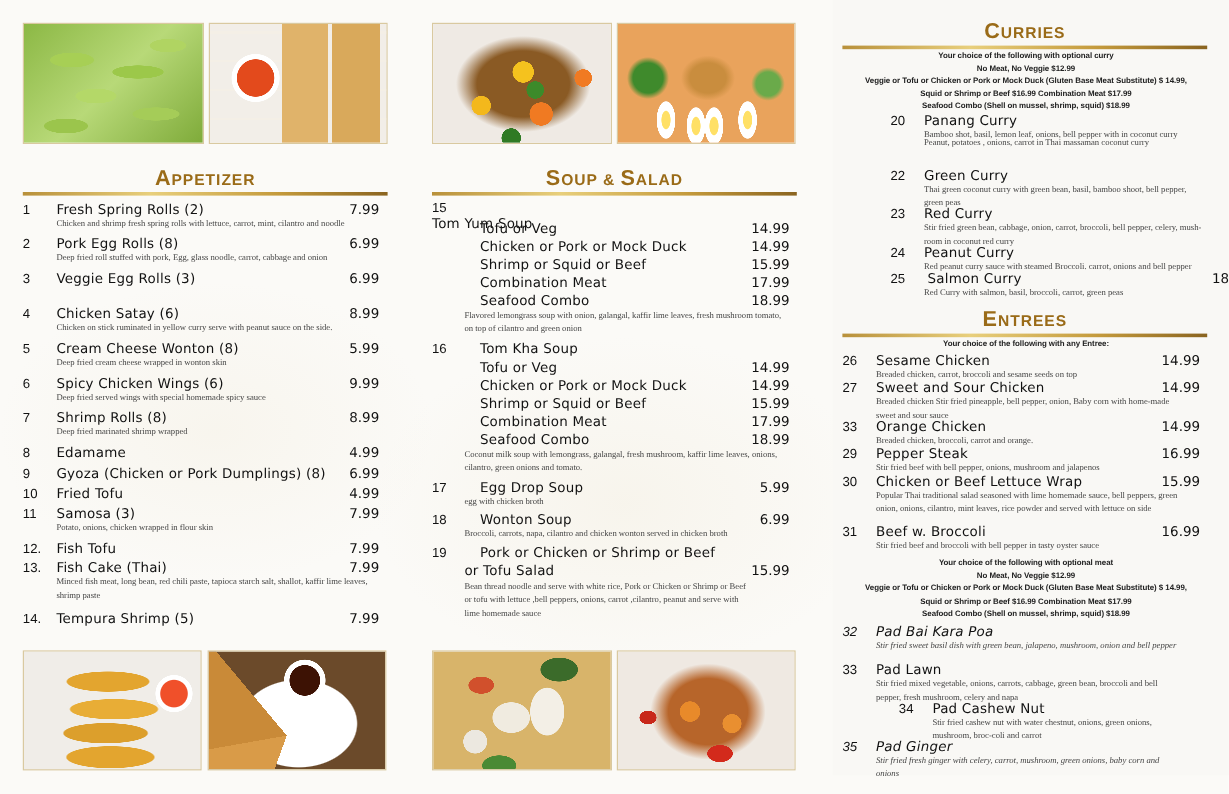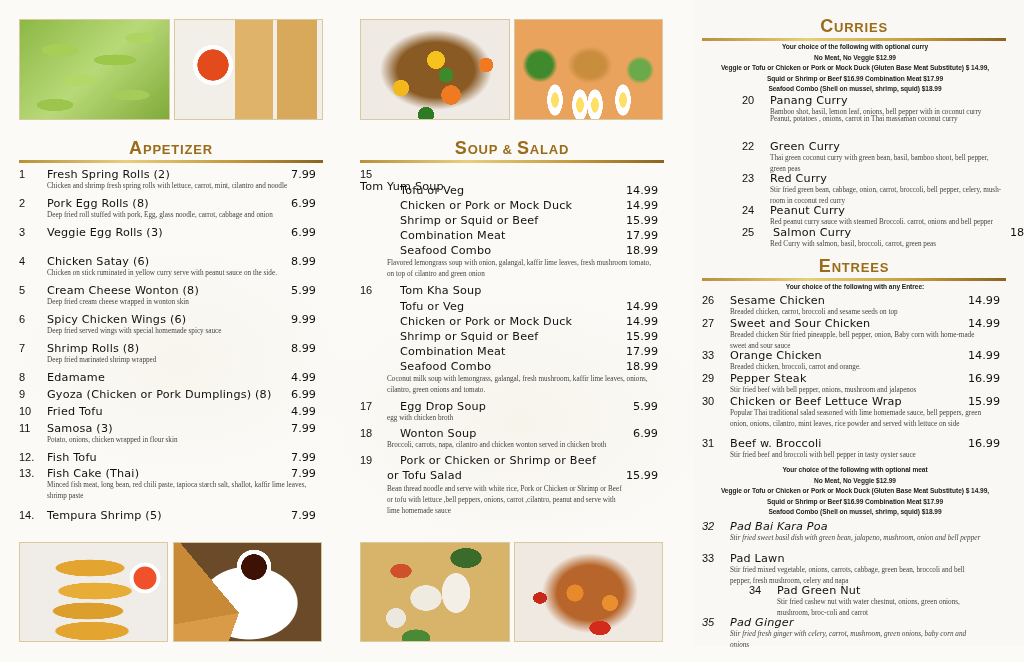--- a/index.html
+++ b/index.html
@@ -489,21 +489,21 @@
     <div class="item" style="height:32px;">
         <div class="row">
           <span class="num">33</span>
           <span class="name">Pad Lawn</span>
         </div>
         <div class="desc" style="padding-right:10px;">Stir fried mixed vegetable, onions, carrots, cabbage, green bean, broccoli and bell pepper, fresh mushroom, celery and napa</div>
       </div>
     <div class="item" style="height:32px;margin-left:47px;">
         <div class="row">
           <span class="num">34</span>
-          <span class="name">Pad Green Nut</span>
+          <span class="name">Pad Cashew Nut</span>
         </div>
         <div class="desc" style="padding-right:10px;">Stir fried cashew nut with water chestnut, onions, green onions, mushroom, broc-coli and carrot</div>
       </div>
     <div class="item" style="height:32px;font-style:italic;">
         <div class="row">
           <span class="num">35</span>
           <span class="name">Pad Ginger</span>
         </div>
         <div class="desc" style="padding-right:10px;">Stir fried fresh ginger with celery, carrot, mushroom, green onions, baby corn and onions</div>
       </div>

